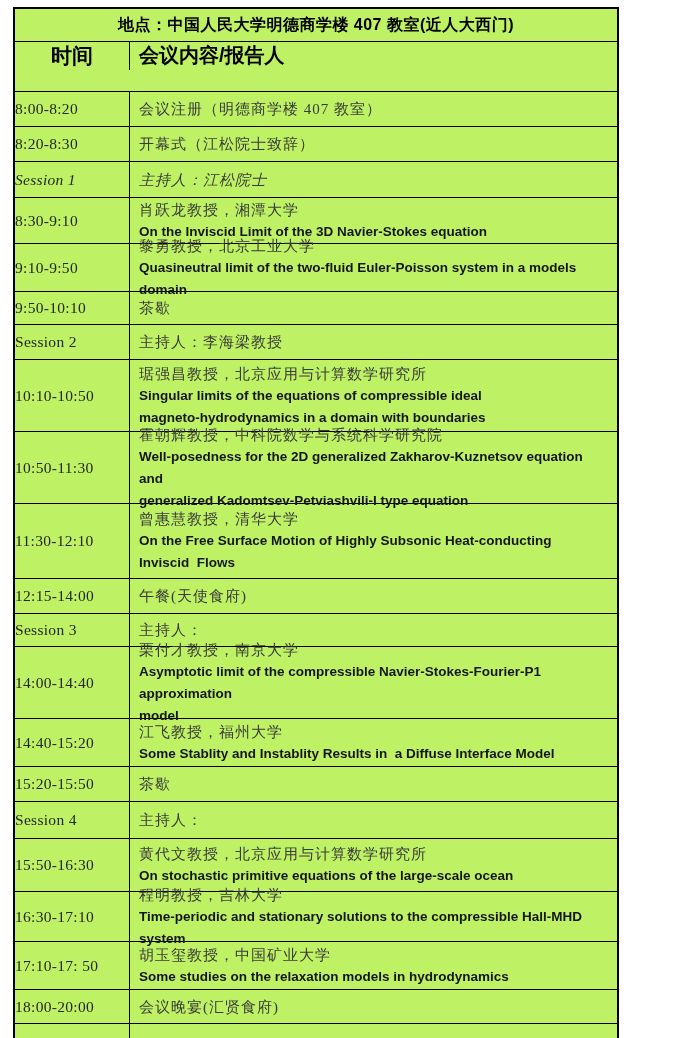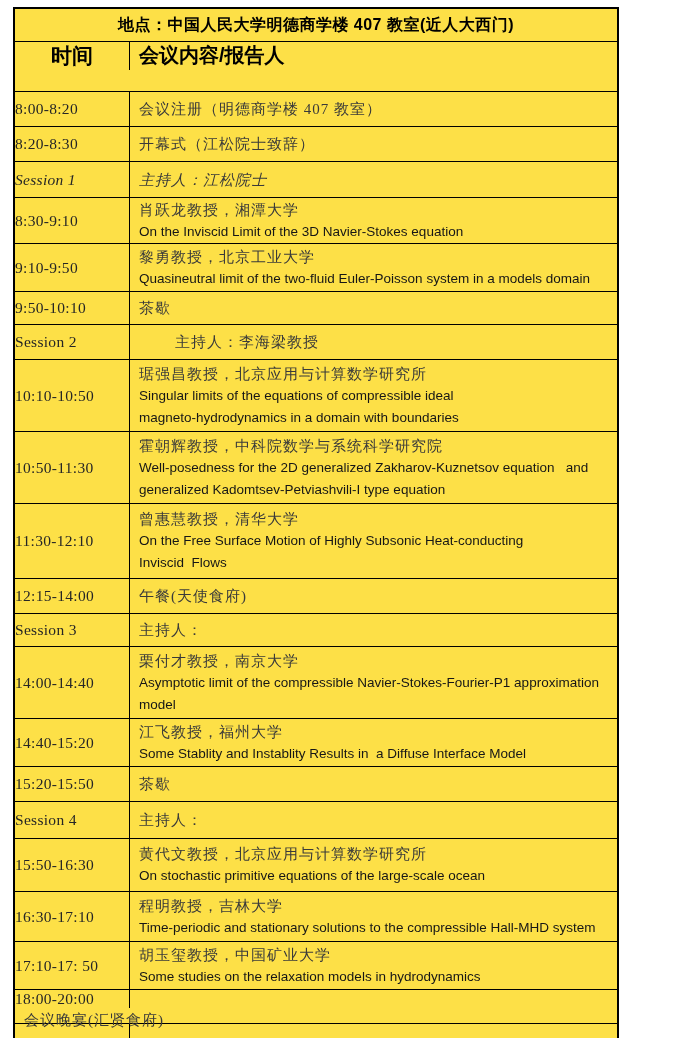--- a/index.html
+++ b/index.html
@@ -11,21 +11,21 @@
   }
   *{box-sizing:border-box;}
   html,body{margin:0;padding:0;}
   body{
     width:675px;height:1038px;overflow:hidden;background:#ffffff;
     font-family:"Liberation Serif", serif;
   }
   .schedule-table{
     position:absolute;left:13px;top:7px;width:606px;
     border:2px solid var(--border);border-bottom:none;
-    background:#fde047;
+    background:#bef264;
   }
   .loc-row{
     height:33px;border-bottom:1px solid var(--border);
     display:flex;align-items:center;justify-content:center;
     font-family:"Liberation Sans", sans-serif;
     font-weight:bold;font-size:16px;color:var(--title-text);
     letter-spacing:0.5px;
   }
   .head-row{
     height:50px;border-bottom:1px solid var(--border);
@@ -57,21 +57,21 @@
     flex:1;display:flex;flex-direction:column;justify-content:center;
     padding:1px 3px 1px 9px;
   }
   .cn-line{
     font-family:"Liberation Serif", serif;
     font-size:15px;color:var(--cn-text);line-height:22px;
     letter-spacing:1px;white-space:pre-wrap;
   }
   .en-line{
     font-family:"Liberation Sans", sans-serif;
-    font-weight:normal;font-size:13.5px;color:var(--en-text);
+    font-weight:bold;font-size:13.5px;color:var(--en-text);
     line-height:22px;white-space:pre-wrap;
   }
   .partial-row{
     display:flex;align-items:stretch;height:14px;border-bottom:none;
   }
   .partial-row .cell-time{border-right:1px solid var(--border);}
 </style>
 </head>
 <body>
 
@@ -128,21 +128,21 @@
   </div>
 
   <div class="row" style="height: 33px;">
     <div class="cell-time">9:50-10:10</div>
     <div class="cell-content">
       <div class="cn-line">茶歇</div>
 
     </div>
   </div>
 
-  <div class="row" style="height: 35px; gap: 36px;">
+  <div class="row" style="height: 35px;">
     <div class="cell-time">Session 2</div>
     <div class="cell-content">
       <div class="cn-line">主持人：李海梁教授</div>
 
     </div>
   </div>
 
   <div class="row" style="height: 72px;">
     <div class="cell-time">10:10-10:50</div>
     <div class="cell-content">
@@ -236,21 +236,21 @@
   </div>
 
   <div class="row" style="height: 48px;">
     <div class="cell-time">17:10-17: 50</div>
     <div class="cell-content">
       <div class="cn-line">胡玉玺教授，中国矿业大学</div>
       <div class="en-line">Some studies on the relaxation models in hydrodynamics</div>
     </div>
   </div>
 
-  <div class="row" style="height: 34px; flex-direction: column;">
+  <div class="row" style="height: 34px;">
     <div class="cell-time">18:00-20:00</div>
     <div class="cell-content">
       <div class="cn-line">会议晚宴(汇贤食府)</div>
 
     </div>
   </div>
 </div>
 
   <div class="partial-row">
     <div class="cell-time"></div>

